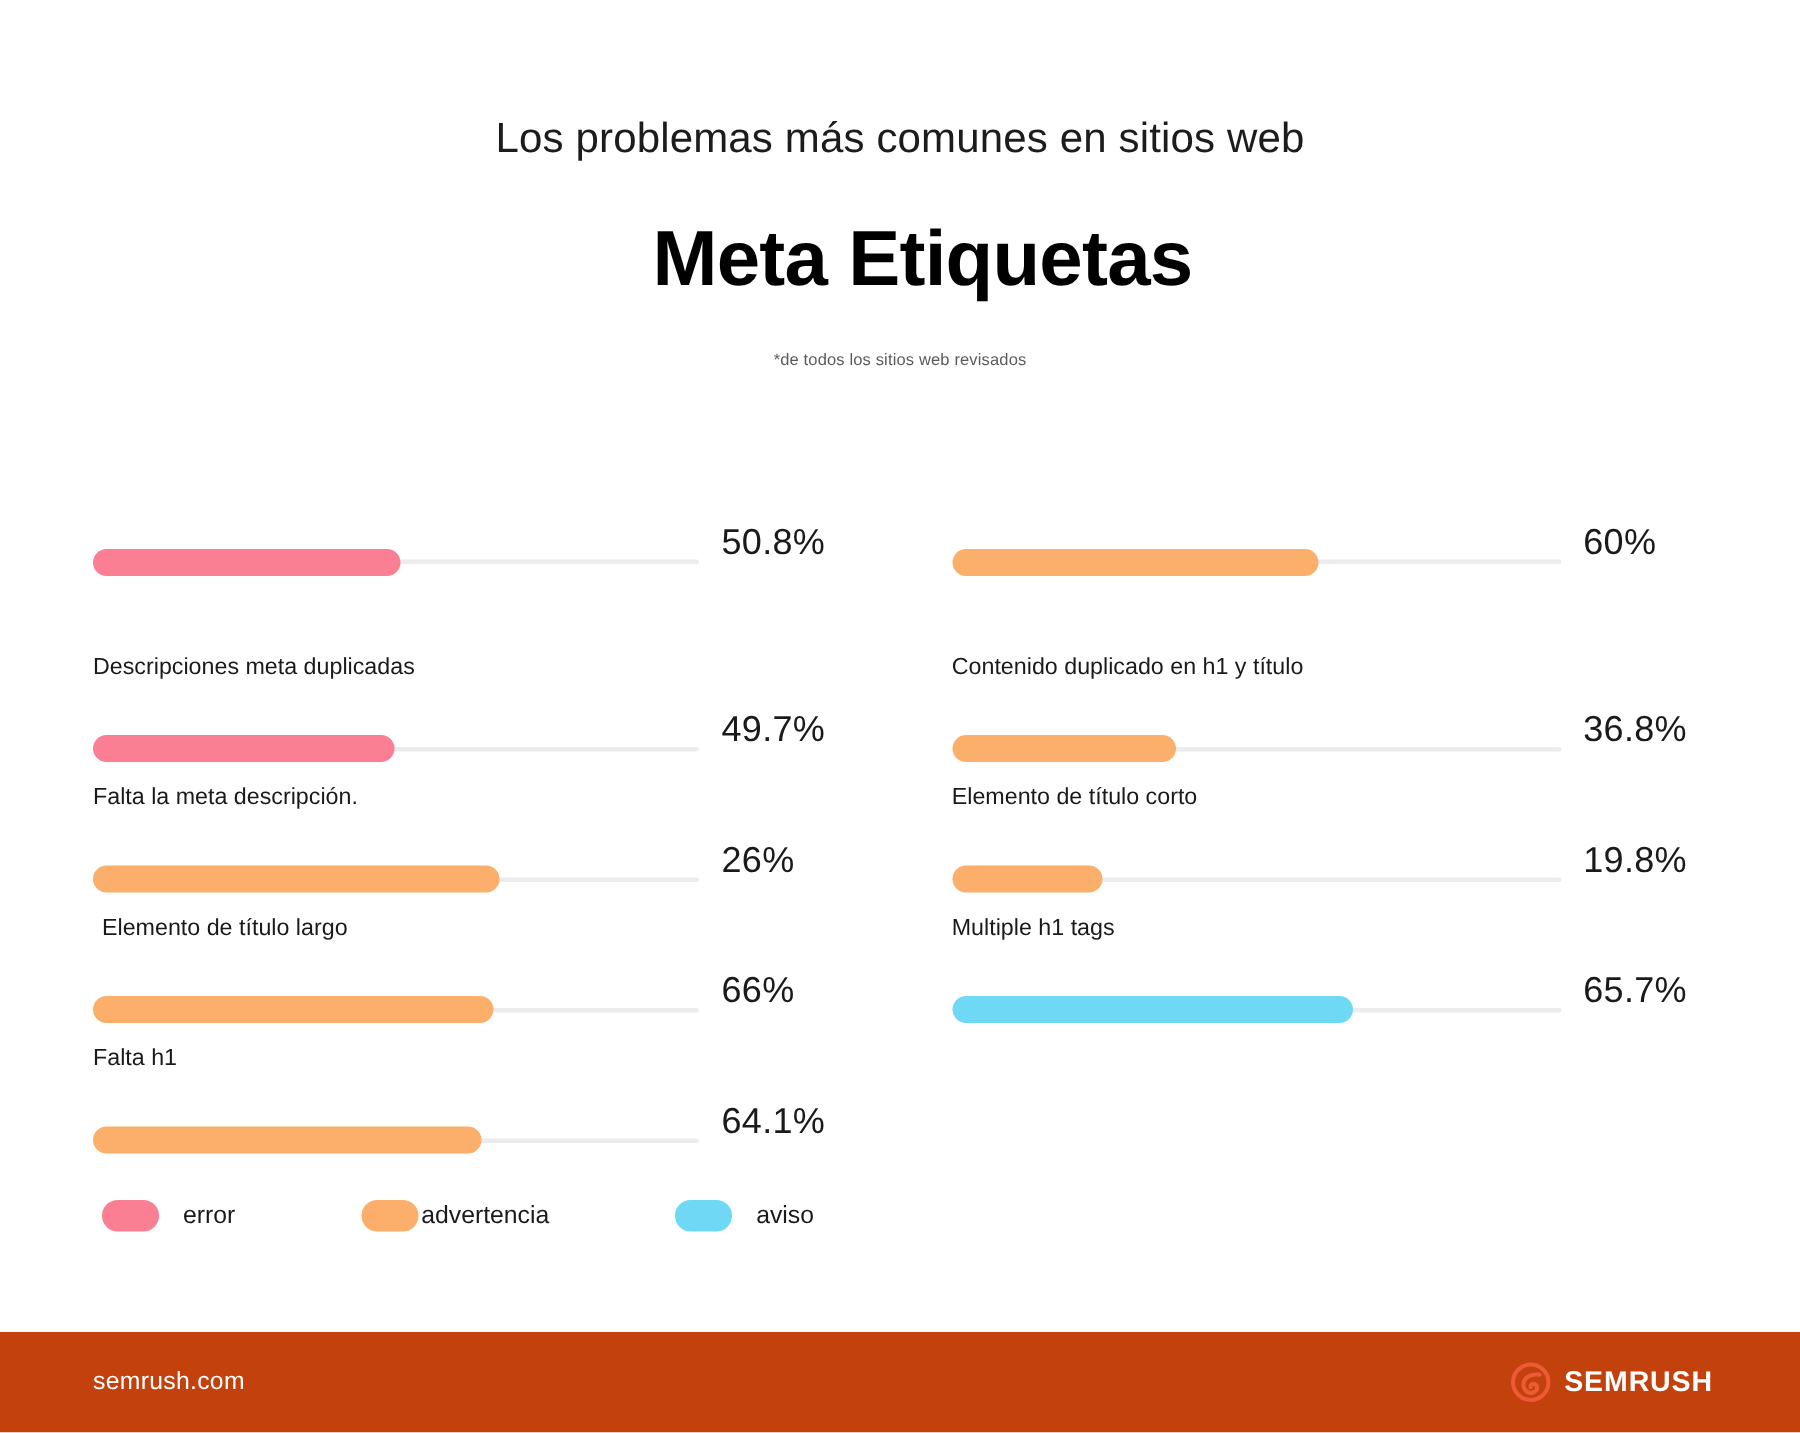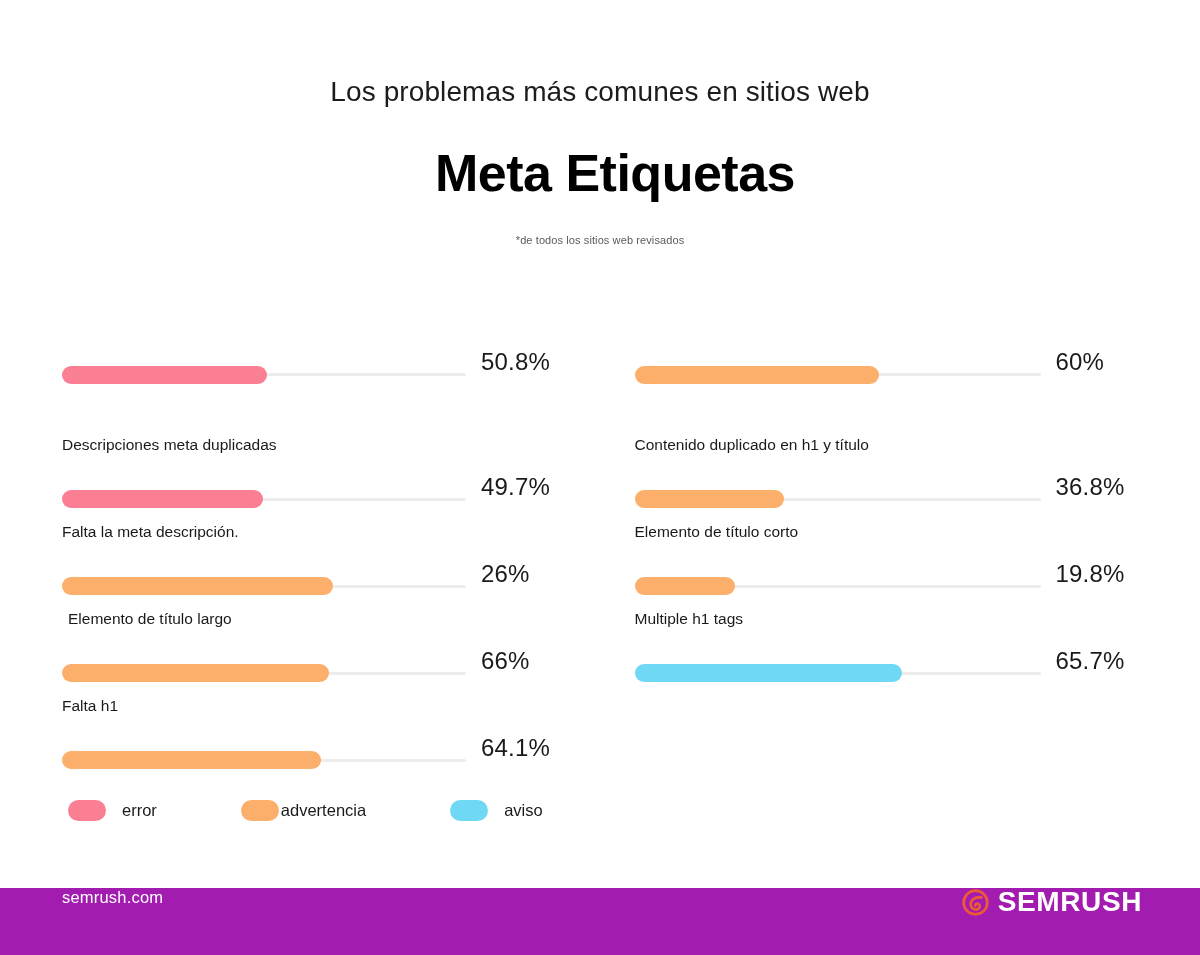--- a/index.html
+++ b/index.html
@@ -113,40 +113,40 @@
     margin-left:16px;
     white-space:nowrap;
   }
   .legend-item.tight .legend-label { margin-left:2px; }
 
   
   .footer {
     position:absolute;
     left:0; bottom:0;
     width:1200px; height:67px;
-    background:#a21caf;
-    display:flex;
-    align-items:flex-start;
+    background:#c2410c;
+    display:flex;
+    align-items:center;
     justify-content:space-between;
   }
   .footer-url {
     color:#ffffff;
     font-size:16.5px;
     margin-left:62px;
     letter-spacing:0.2px;
   }
   .brand {
     display:flex;
     align-items:center;
     margin-right:58px;
   }
   .brand-mark { width:27px; height:27px; flex:none; }
   .brand-text {
     color:#ffffff;
-    font-size:28px;
+    font-size:19px;
     font-weight:700;
     letter-spacing:0.6px;
     margin-left:9px;
     line-height:1;
   }
 </style>
 </head>
 <body>
 
 <div class="header">

